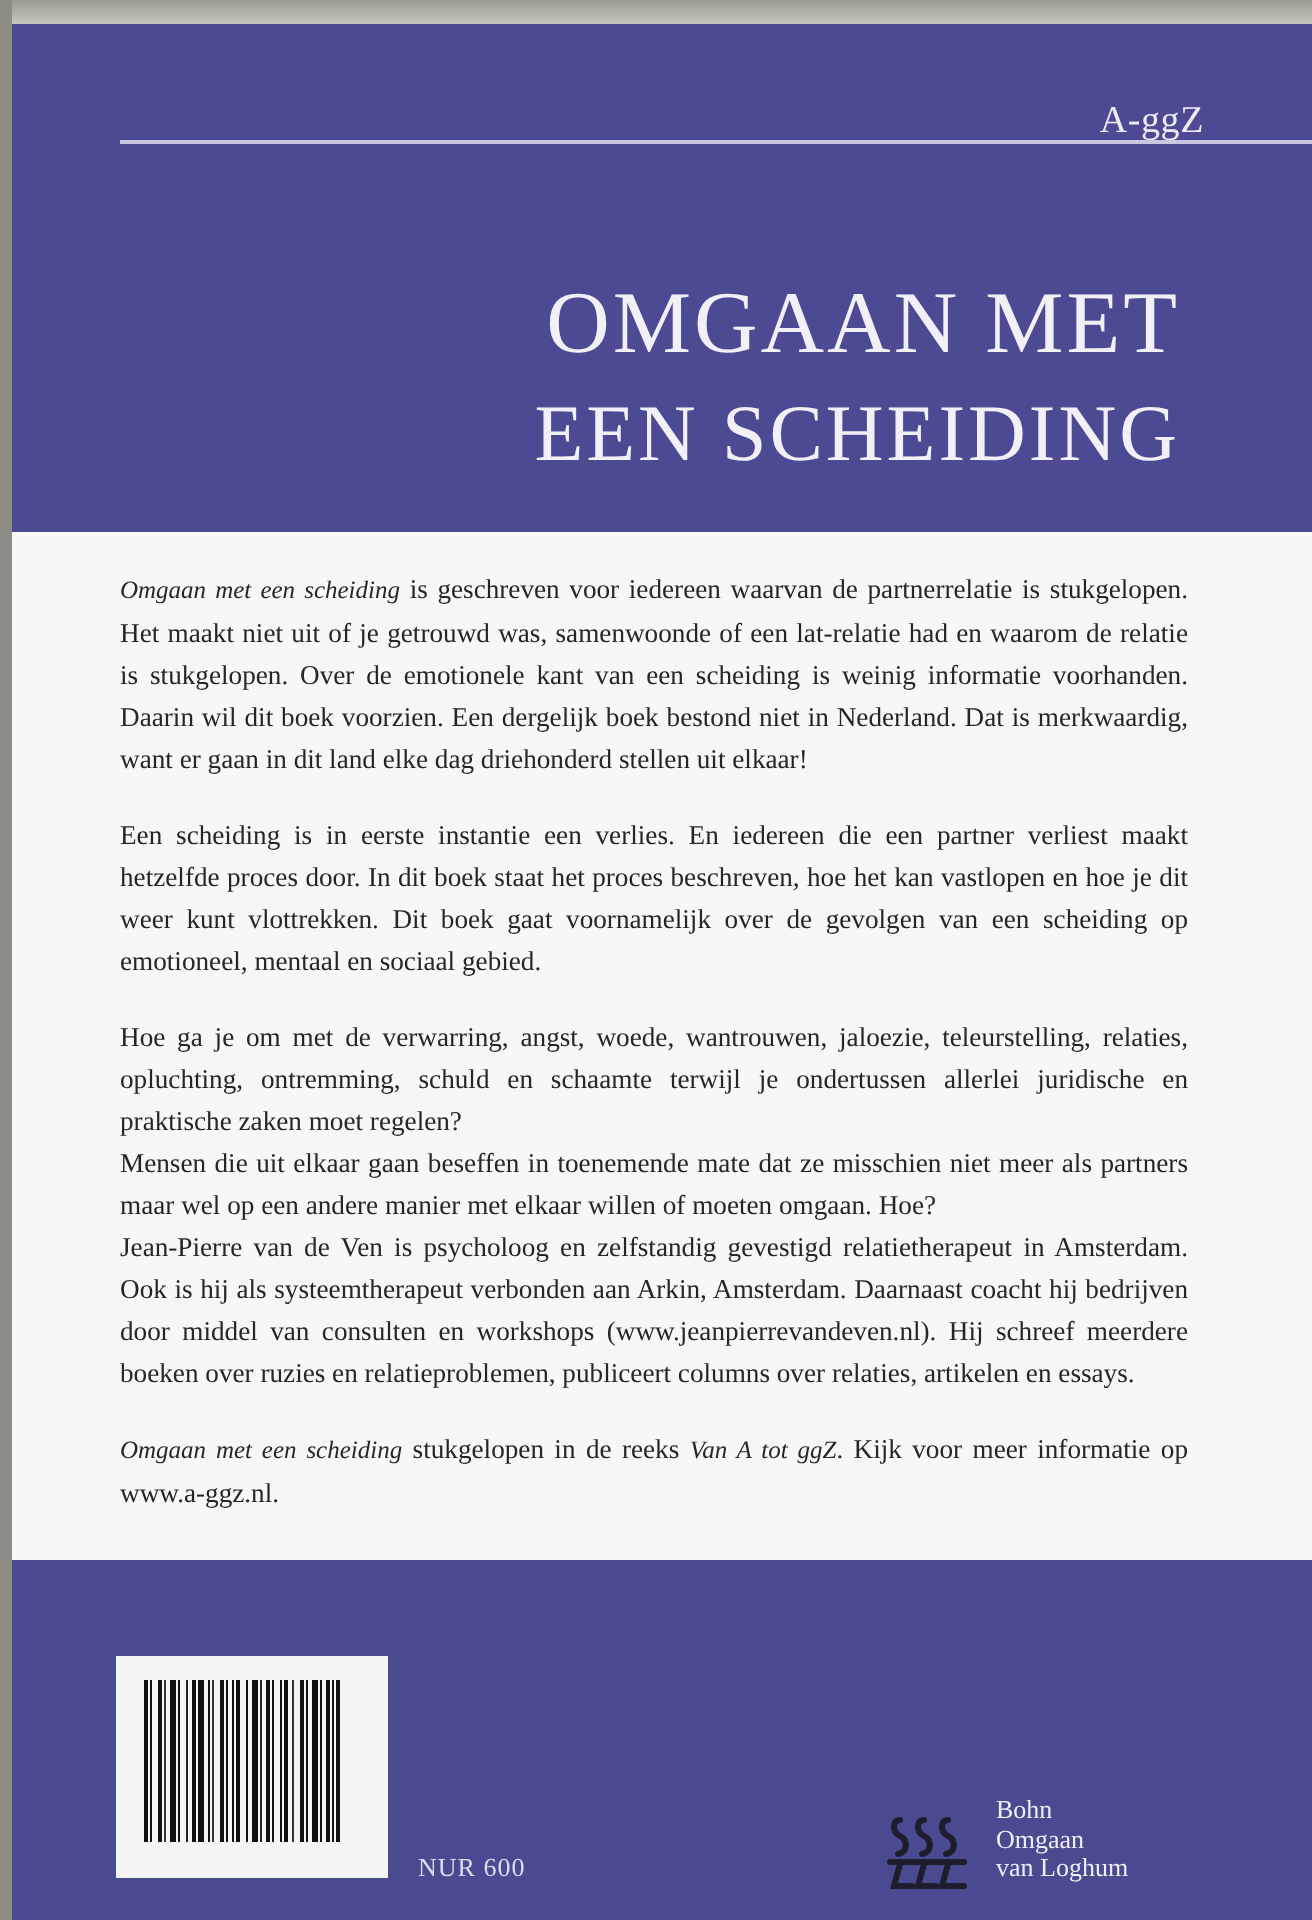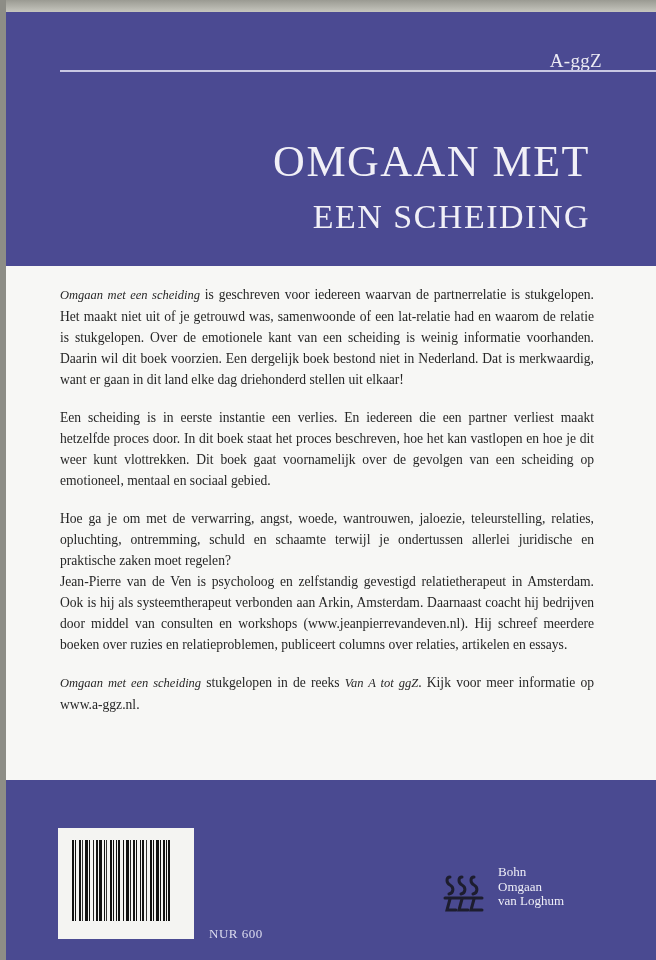--- a/index.html
+++ b/index.html
@@ -37,21 +37,21 @@
       background: #c9c8e3;
     }
     .title {
       position: absolute; right: 66px; top: 93px;
       text-align: right; color: #f1f0f7;
       font-size: 44px; line-height: 55px; letter-spacing: 1.5px;
       font-weight: normal;
       font-family: Liberation Serif, serif;
     }
     .title .line { display: block; }
-    .title .line-2 { font-size: 34px; }
+    .title .line-2 { font-size: 40px; }
     .body-panel {
       position: absolute; left: 0; top: 254px; width: 650px; height: 514px;
       background: #f7f7f5;
     }
     .text {
       position: absolute; left: 54px; top: 18px; width: 534px;
       color: #262626; font-size: 13.6px; line-height: 21px;
       text-align: justify;
     }
     .text p { margin: 0 0 17px 0; }
@@ -74,21 +74,21 @@
       position: absolute; left: 6px; bottom: 5px; width: 126px;
       font-family: "DejaVu Sans", "Liberation Sans", sans-serif;
       font-size: 11.5px; letter-spacing: 2.3px; color: #1a1a1a;
       background: #f4f4f2;
     }
     .nur {
       position: absolute; left: 203px; top: 146px;
       color: #dcdcef; font-size: 13px; letter-spacing: 0.5px;
     }
     .publisher {
-      position: absolute; left: 436px; top: 85px;
+      position: absolute; left: 436px; top: 118px;
       display: flex; align-items: flex-start;
     }
     .pub-logo { width: 44px; height: 42px; margin-top: 8px; }
     .pub-name {
       margin-left: 12px; color: #eeeef7; font-size: 13px; line-height: 14.5px;
     }
     .pub-name span { display: block; }
   </style>
 </head>
 <body>
@@ -106,20 +106,21 @@
         <span class="line line-1">OMGAAN MET</span>
         <span class="line line-2">EEN SCHEIDING</span>
       </h1>
     </div>
 
     <div class="body-panel">
       <div class="text">
         <p><span class="ital">Omgaan met een scheiding</span><span> is geschreven voor iedereen waarvan de partnerrelatie is stukgelopen. Het maakt niet uit of je getrouwd was, samenwoonde of een lat-relatie had en waarom de relatie is stukgelopen. Over de emotionele kant van een scheiding is weinig informatie voorhanden. Daarin wil dit boek voorzien. Een dergelijk boek bestond niet in Nederland. Dat is merkwaardig, want er gaan in dit land elke dag driehonderd stellen uit elkaar!</span></p>
         <p>Een scheiding is in eerste instantie een verlies. En iedereen die een partner verliest maakt hetzelfde proces door. In dit boek staat het proces beschreven, hoe het kan vastlopen en hoe je dit weer kunt vlottrekken. Dit boek gaat voornamelijk over de gevolgen van een scheiding op emotioneel, mentaal en sociaal gebied.</p>
         <p class="tight">Hoe ga je om met de verwarring, angst, woede, wantrouwen, jaloezie, teleurstelling, relaties, opluchting, ontremming, schuld en schaamte terwijl je ondertussen allerlei juridische en praktische zaken moet regelen?</p>
+        <p class="tight">Mensen die uit elkaar gaan beseffen in toenemende mate dat ze misschien niet meer als partners maar wel op een andere manier met elkaar willen of moeten omgaan. Hoe?</p>
         <p>Jean-Pierre van de Ven is psycholoog en zelfstandig gevestigd relatietherapeut in Amsterdam. Ook is hij als systeemtherapeut verbonden aan Arkin, Amsterdam. Daarnaast coacht hij bedrijven door middel van consulten en workshops (www.jeanpierrevandeven.nl). Hij schreef meerdere boeken over ruzies en relatieproblemen, publiceert columns over relaties, artikelen en essays.</p>
         <p><span class="ital">Omgaan met een scheiding</span><span> stukgelopen in de reeks </span><span class="ital">Van A tot ggZ</span><span>. Kijk voor meer informatie op www.a-ggz.nl.</span></p>
       </div>
     </div>
 
     <div class="footer">
       <div class="barcode-box">
         <div class="bars">
           <span style="width:2px;background:#111"></span>
             <span style="width:1px"></span>

